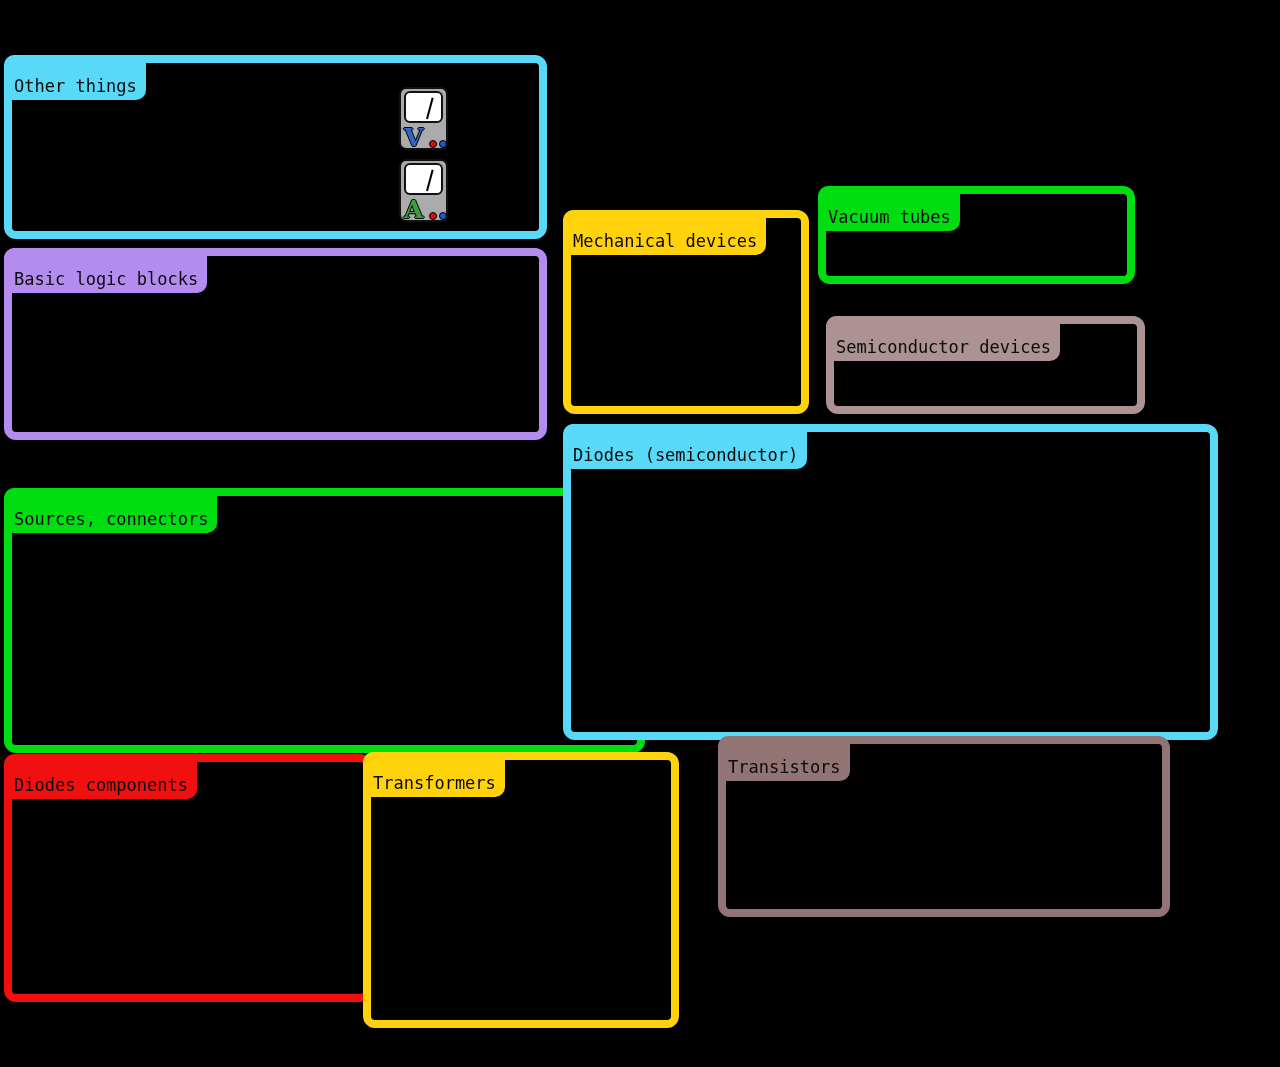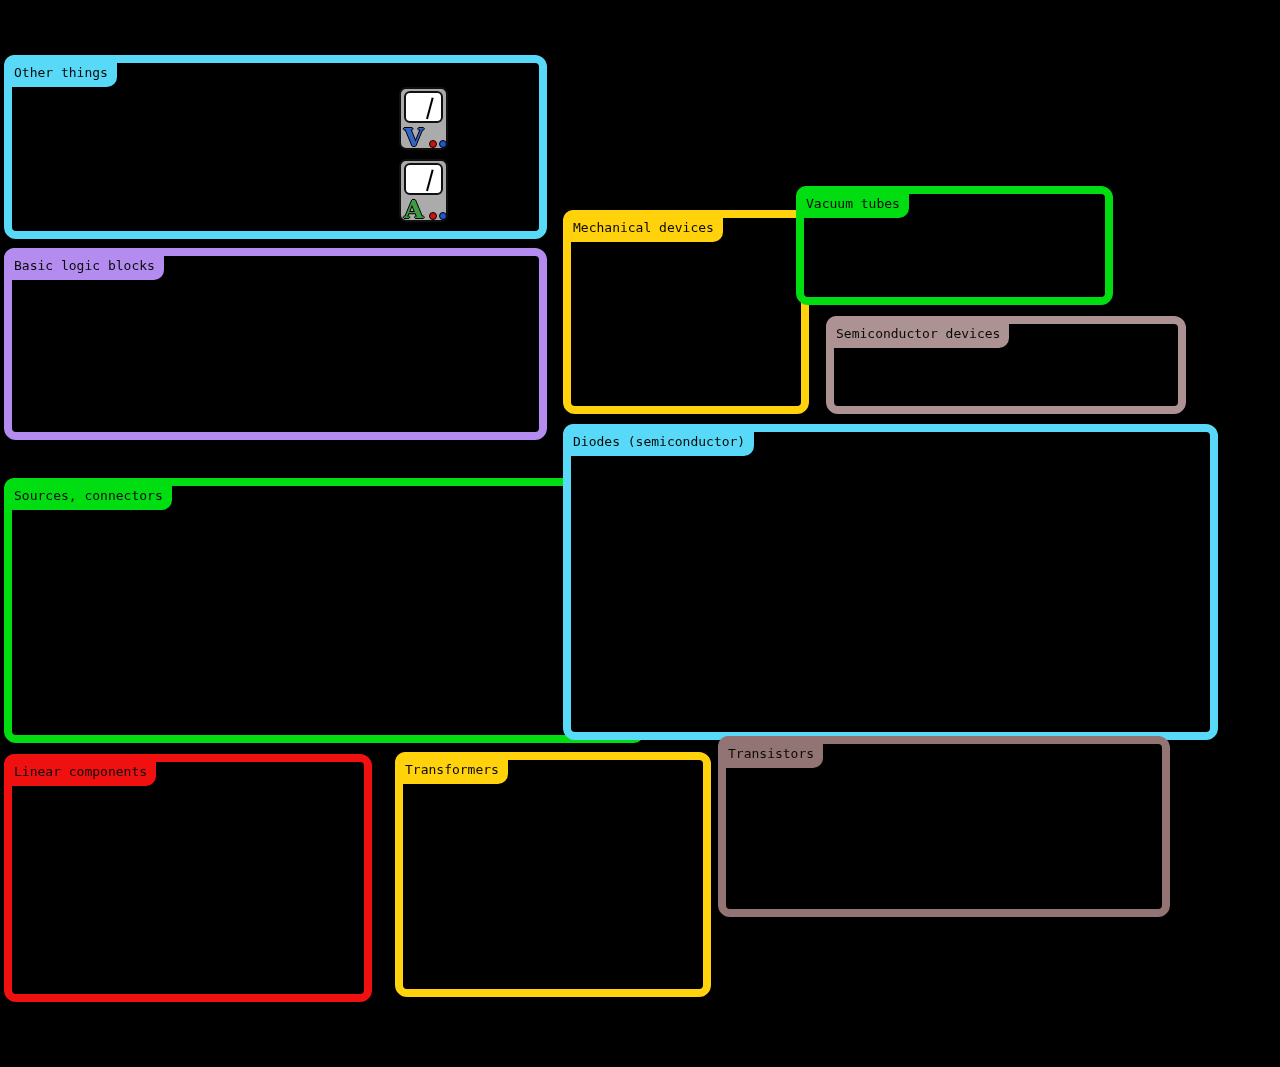--- a/index.html
+++ b/index.html
@@ -18,34 +18,34 @@
     border:8px solid var(--c,#888);
     border-radius:12px;
     background:#000;
   }
   .tab{
     position:absolute;
     top:-8px;
     left:-8px;
     background:var(--c,#888);
     color:#0a0a0a;
-    font-size:13px;
+    font-size:17px;
     line-height:22px;
-    padding:7px 9px 3px 10px;
+    padding:20px 9px 3px 10px;
     border-radius:10px 0 10px 0;
     white-space:nowrap;
   }
   .g0{left:4px;  top:55px;  width:543px; height:184px}
   .g1{left:4px;  top:248px; width:543px; height:192px}
-  .g2{left:4px;  top:478px; width:641px; height:265px}
+  .g2{left:4px;  top:488px; width:641px; height:265px}
   .g3{left:4px;  top:754px; width:368px; height:248px}
-  .g4{left:395px;top:752px; width:316px; height:245px}
+  .g4{left:363px;top:752px; width:316px; height:276px}
   .g5{left:563px;top:210px; width:246px; height:204px}
-  .g6{left:796px;top:186px; width:317px; height:119px}
-  .g7{left:826px;top:316px; width:360px; height:98px}
+  .g6{left:818px;top:186px; width:317px; height:98px}
+  .g7{left:826px;top:316px; width:319px; height:98px}
   .g8{left:563px;top:424px; width:655px; height:316px}
   .g9{left:718px;top:736px; width:452px; height:181px}
 
   
   .meter{
     position:absolute;
     width:49px;
     height:63px;
     box-sizing:border-box;
     background:var(--body,#ababab);
@@ -105,21 +105,21 @@
 
   <div class="group g1" style="--c: #b48cf0;">
     <div class="tab">Basic logic blocks</div>
   </div>
 
   <div class="group g2" style="--c: #00dd11;">
     <div class="tab">Sources, connectors</div>
   </div>
 
   <div class="group g3" style="--c: #f11010;">
-    <div class="tab">Linear components</div>
+    <div class="tab">Diodes components</div>
   </div>
 
   <div class="group g4" style="--c: #ffd20b;">
     <div class="tab">Transformers</div>
   </div>
 
   <div class="group g5" style="--c: #ffd20b;">
     <div class="tab">Mechanical devices</div>
   </div>
 

